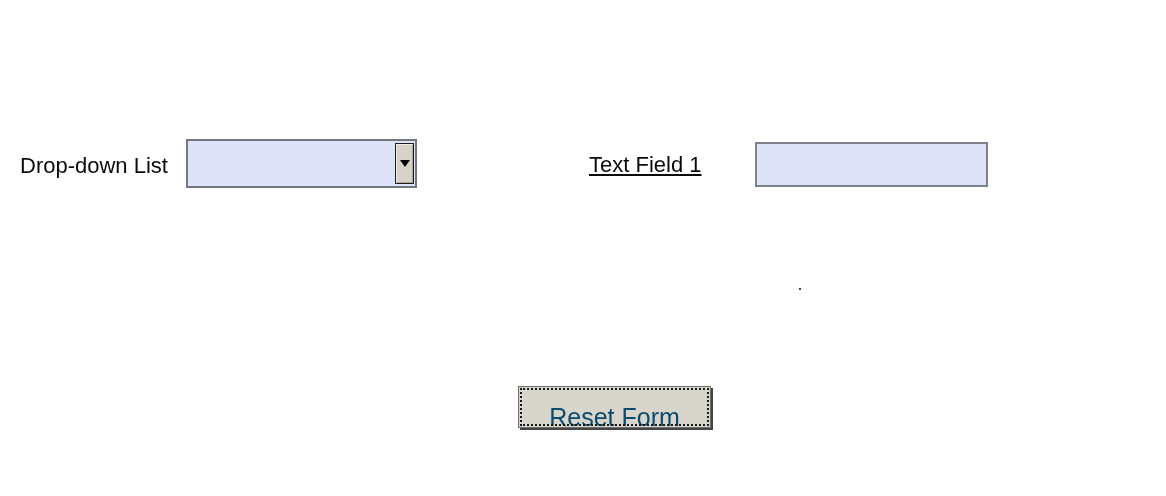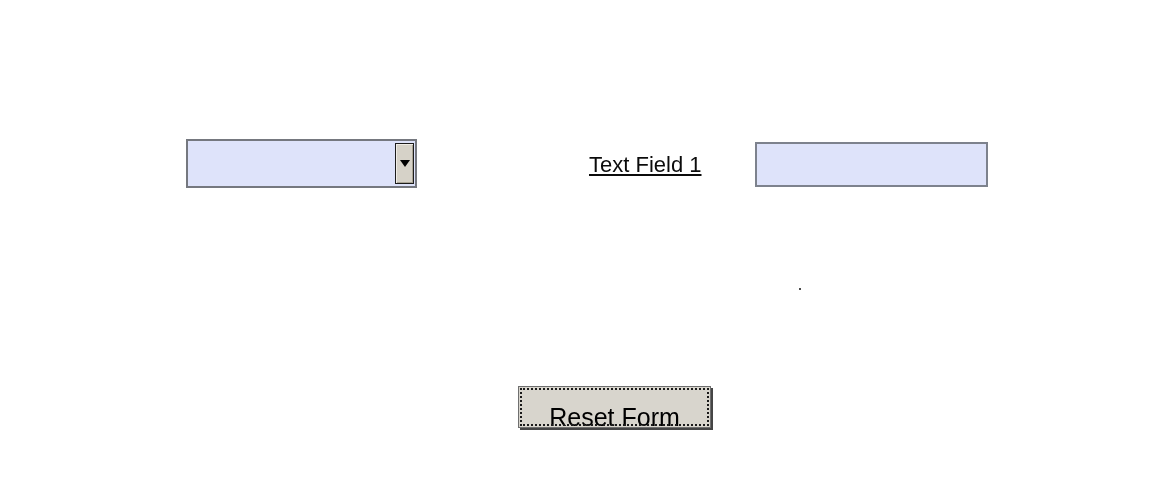--- a/index.html
+++ b/index.html
@@ -95,21 +95,21 @@
     width: 193px;
     height: 42px;
     box-sizing: border-box;
     background: #d8d5cd;
     border: 1px solid #6f6f6f;
     box-shadow: 2px 2px 0 #454545;
     outline: 2px dotted #1a1a1a;
     outline-offset: -4px;
     font-family: "Liberation Sans", "DejaVu Sans", sans-serif;
     font-size: 25px;
-    color: #000000;
+    color: #0c4a6e;
     text-align: center;
     line-height: 38px;
     padding: 11px;
     cursor: pointer;
   }
   .reset-button span { line-height: 1; }
 
   
   .speck {
     position: absolute;
@@ -118,20 +118,21 @@
     width: 2px;
     height: 2px;
     background: #4a4a4a;
   }
 </style>
 </head>
 <body>
 
 <div class="canvas">
 
+  <span class="field-label label-dropdown">Drop-down List</span>
 
   <div class="combo">
     <span class="combo-value"></span>
     <div class="combo-button">
       <span class="combo-arrow"></span>
     </div>
   </div>
 
   <span class="field-label label-textfield">Text Field 1</span>
 

